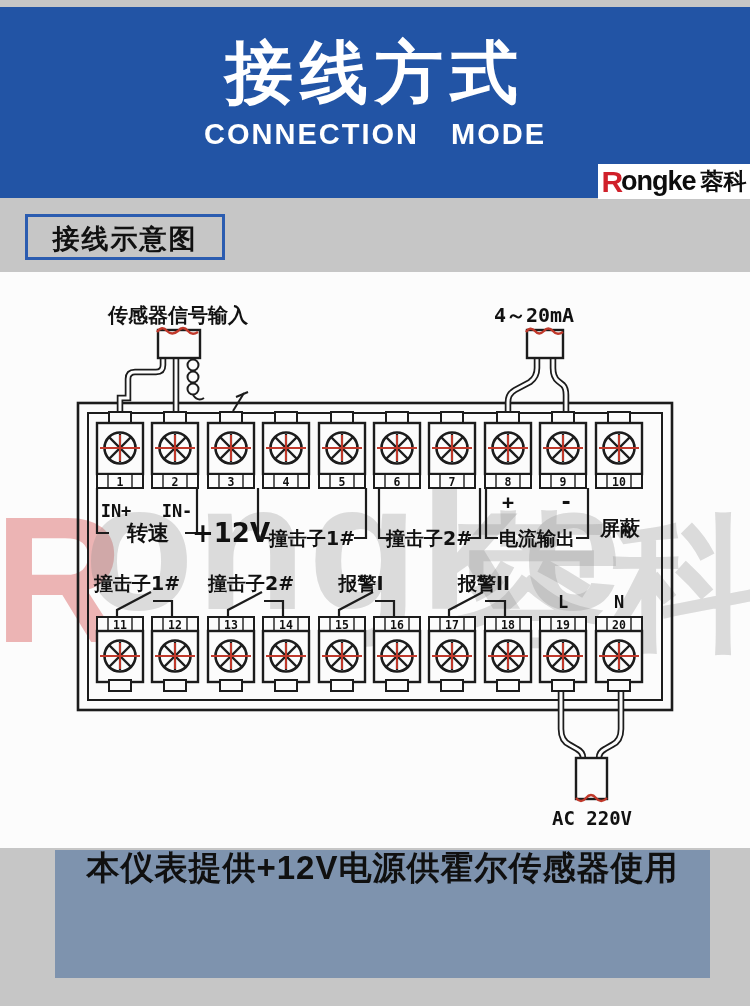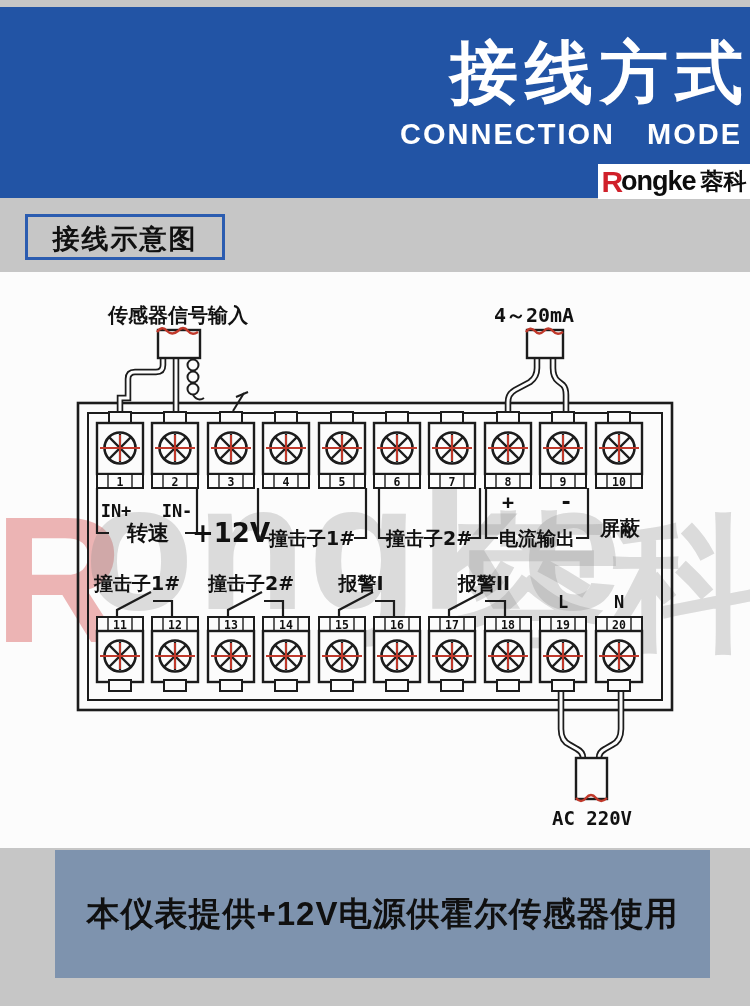--- a/index.html
+++ b/index.html
@@ -4,21 +4,21 @@
 <style>
   html,body{margin:0;padding:0;}
   body{
     width:750px;height:1006px;position:relative;overflow:hidden;
     background:#c6c6c6;
     font-family:"Liberation Sans","DejaVu Sans",sans-serif;
   }
   
   .header{
     position:absolute;left:0;top:7px;width:750px;height:191px;
-    text-align:right;color:#fff;
+    text-align:center;color:#fff;
   }
   .title{
     margin:0;padding-top:30px;font-size:68px;font-weight:bold;
     letter-spacing:7px;line-height:1.05;
   }
   .subtitle{
     margin:8px;margin-top:10px;font-size:29px;font-weight:bold;
     letter-spacing:2px;word-spacing:22px;
   }
   .logo{
@@ -40,21 +40,21 @@
     background:#fcfcfc;
   }
   .wm{position:absolute;z-index:1;pointer-events:none;font-weight:800;white-space:nowrap;}
   .wm-mark{left:-6px;top:218px;font-size:180px;line-height:1;}
   .wm-name{left:84px;top:185px;font-size:180px;line-height:1;letter-spacing:2px;}
   .wm-cn{left:458px;top:238px;font-size:148px;line-height:1;letter-spacing:6px;}
   #wiring-svg{position:absolute;left:0;top:0;z-index:2;}
   
   .footer{
     position:absolute;left:55px;top:850px;width:655px;height:128px;
-    display:flex;flex-direction:column;align-items:center;justify-content:center;
+    display:flex;flex-direction:column;align-items:center;justify-content:flex-start;
   }
   .footer div{
     font-size:33px;font-weight:bold;color:#101010;letter-spacing:1px;line-height:1.1;
   }
 </style>
 </head>
 <body>
 
 <div class="header" id="header" style="background: rgb(34, 84, 165);">
   <h1 class="title">接线方式</h1>

